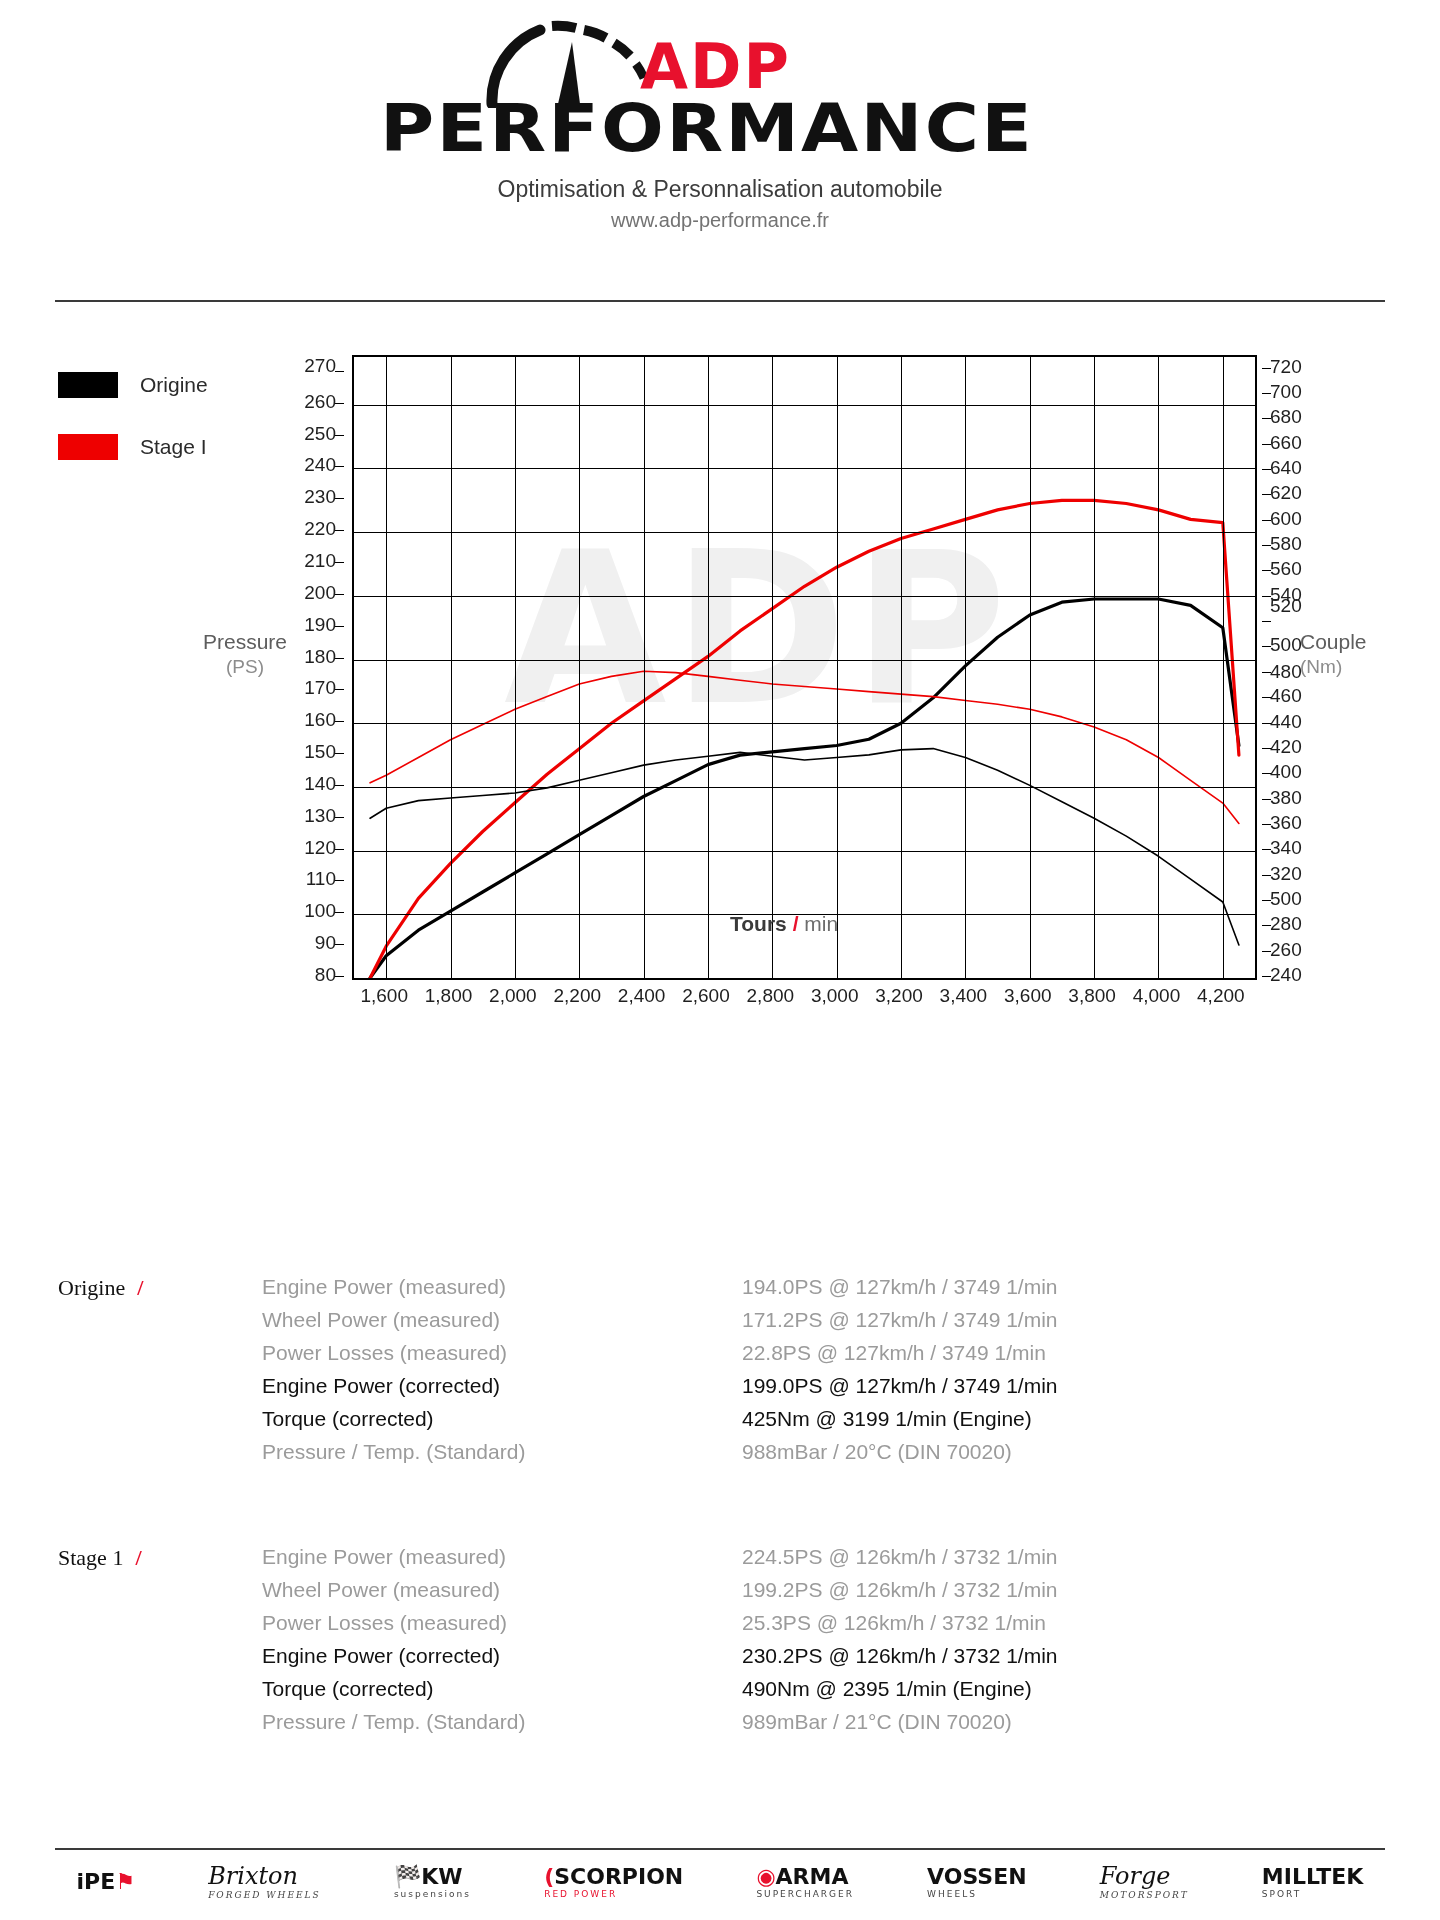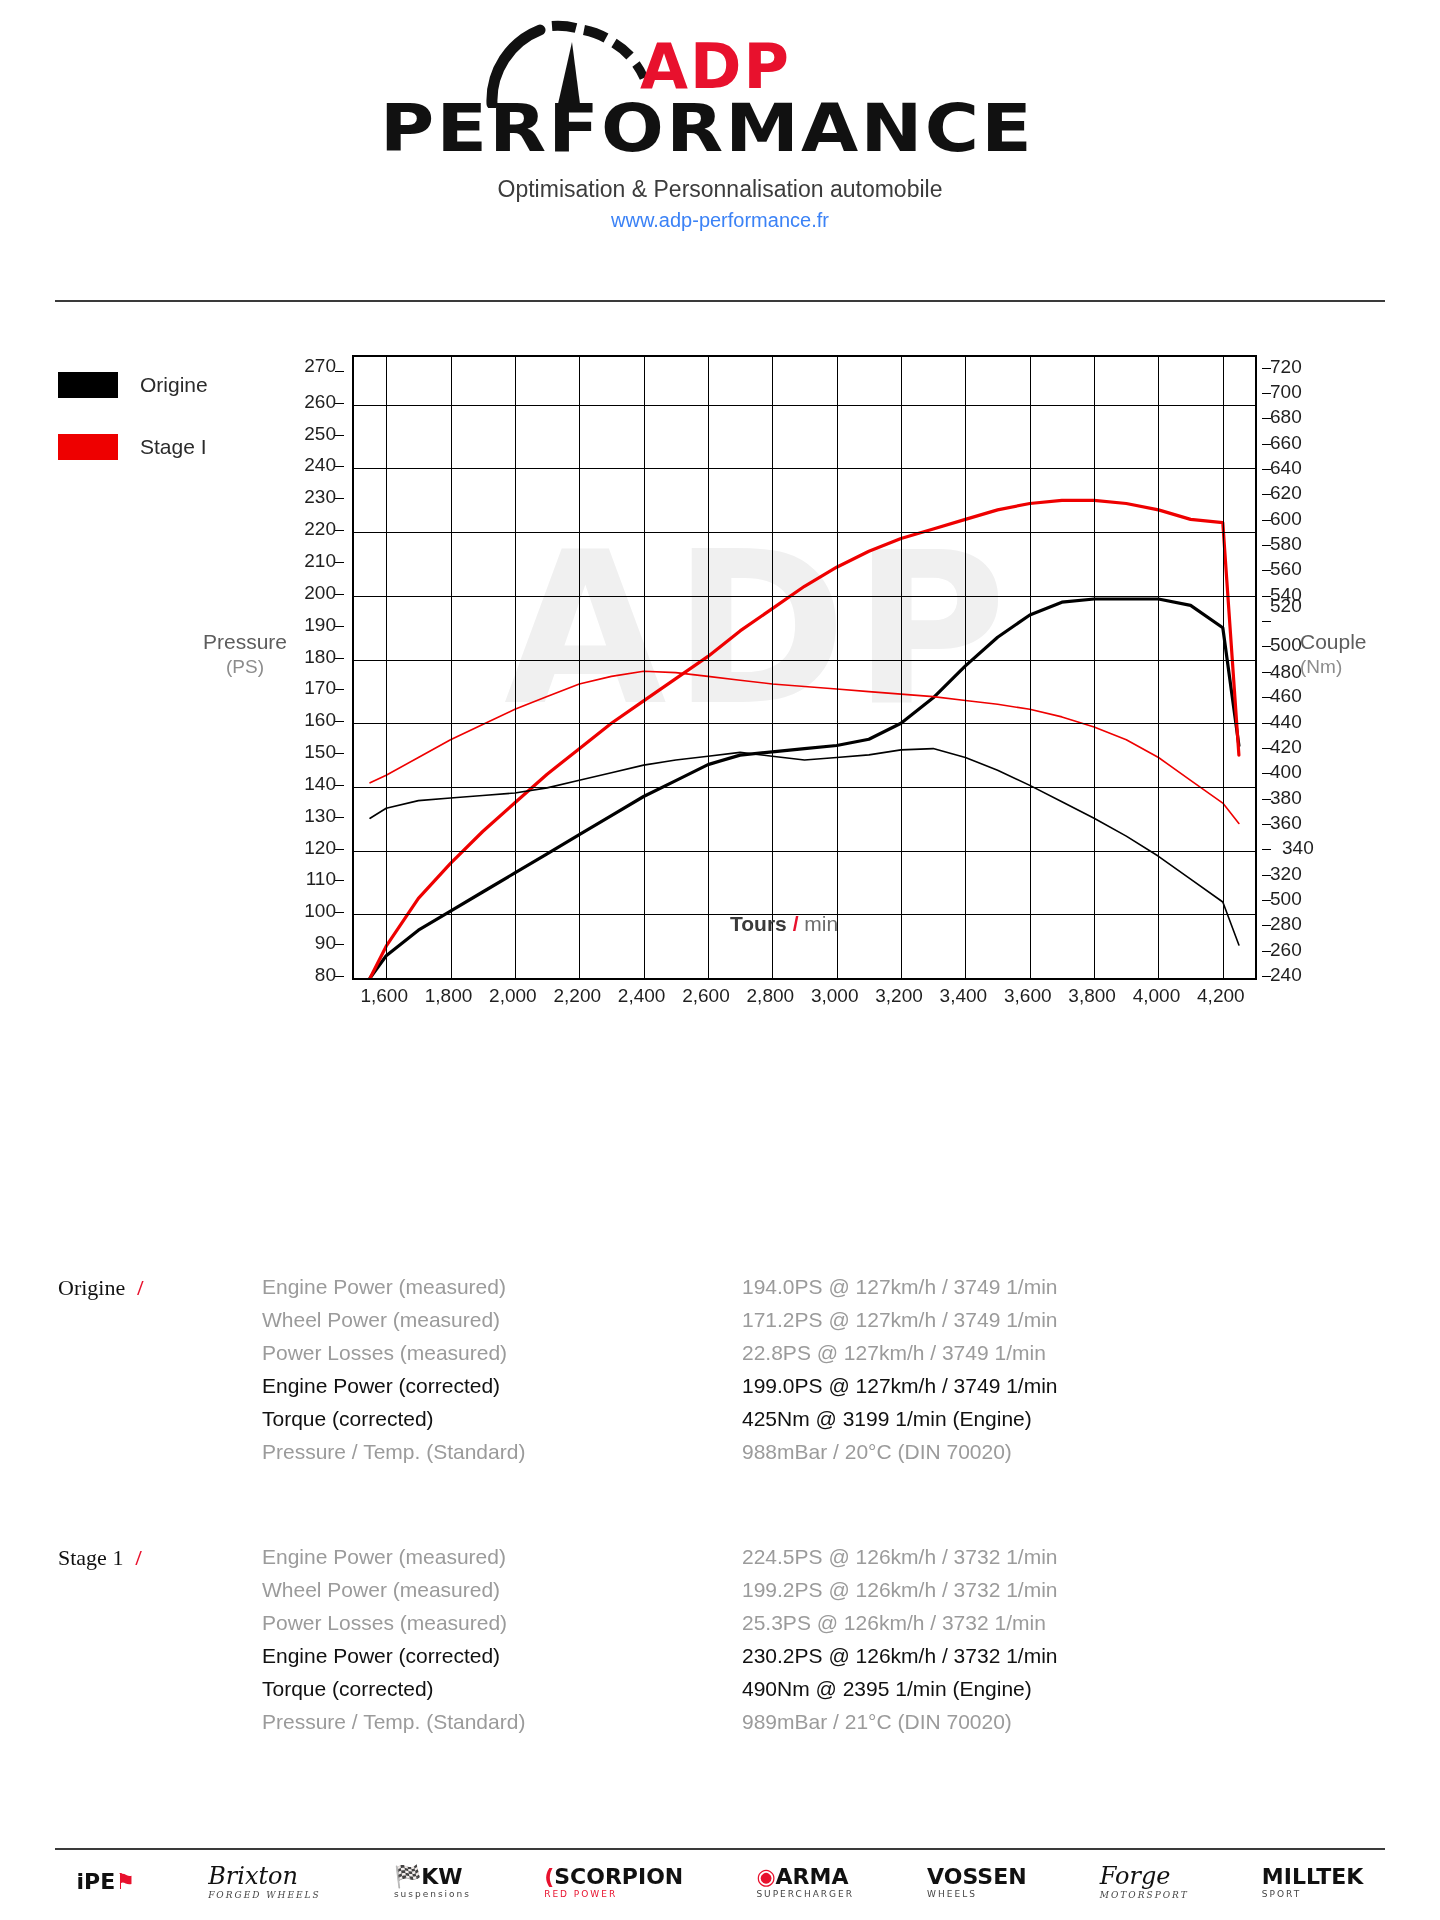--- a/index.html
+++ b/index.html
@@ -10,21 +10,21 @@
   }
   .page{position:relative;width:1440px;height:1920px;}
 
   
   .header{position:absolute;top:0;left:0;width:1440px;text-align:center;}
   .logo-wrap{position:relative;width:680px;margin:18px auto 0;height:150px;}
   .logo-gauge{position:absolute;left:100px;top:0px;width:180px;height:90px;}
   .logo-adp{position:absolute;left:260px;top:12px;font-size:62px;font-weight:bold;color:#e8112d;letter-spacing:2px;font-family:"DejaVu Sans", sans-serif;}
   .logo-perf{position:absolute;left:0px;top:72px;font-size:66px;font-weight:bold;color:#111;letter-spacing:2px;font-family:"DejaVu Sans", sans-serif;transform:scaleX(1.12);transform-origin:left top;}
   .subtitle{font-size:23px;color:#3c3c3c;margin-top:8px;}
-  .website{font-size:20px;color:#3b82f6;margin-top:6px;}
+  .website{font-size:20px;color:#737373;margin-top:6px;}
   .rule{position:absolute;left:55px;width:1330px;height:2px;background:#3a3a3a;}
 
   
   .chartarea{position:absolute;left:0;top:330px;width:1440px;height:730px;}
   .legend{position:absolute;left:58px;top:42px;}
   .legend-row{display:flex;align-items:center;margin-bottom:36px;}
   .legend-swatch{width:60px;height:26px;margin-right:22px;}
   .legend-label{font-size:21px;color:#2b2b2b;}
 
   .plot{position:absolute;left:352px;top:25px;width:905px;height:625px;border:2px solid #000;box-sizing:border-box;background:#fff;}
@@ -159,21 +159,21 @@
         <div class="ytick ytick-r" style="top: 609px;">240</div>
         <div class="tickmark" style="top: 621px; left: 0px;"></div>
         <div class="ytick ytick-r" style="top: 583.653px;">260</div>
         <div class="tickmark" style="top: 595.653px; left: 0px;"></div>
         <div class="ytick ytick-r" style="top: 558.306px;">280</div>
         <div class="tickmark" style="top: 570.306px; left: 0px;"></div>
         <div class="ytick ytick-r" style="top: 532.959px;">500</div>
         <div class="tickmark" style="top: 544.959px; left: 0px;"></div>
         <div class="ytick ytick-r" style="top: 507.612px;">320</div>
         <div class="tickmark" style="top: 519.612px; left: 0px;"></div>
-        <div class="ytick ytick-r" style="top: 482.265px; margin-left: 12px;">340</div>
+        <div class="ytick ytick-r" style="top: 482.265px;">340</div>
         <div class="tickmark" style="top: 494.265px; left: 0px;"></div>
         <div class="ytick ytick-r" style="top: 456.918px;">360</div>
         <div class="tickmark" style="top: 468.918px; left: 0px;"></div>
         <div class="ytick ytick-r" style="top: 431.571px;">380</div>
         <div class="tickmark" style="top: 443.571px; left: 0px;"></div>
         <div class="ytick ytick-r" style="top: 406.224px;">400</div>
         <div class="tickmark" style="top: 418.224px; left: 0px;"></div>
         <div class="ytick ytick-r" style="top: 380.878px;">420</div>
         <div class="tickmark" style="top: 392.878px; left: 0px;"></div>
         <div class="ytick ytick-r" style="top: 355.531px;">440</div>

